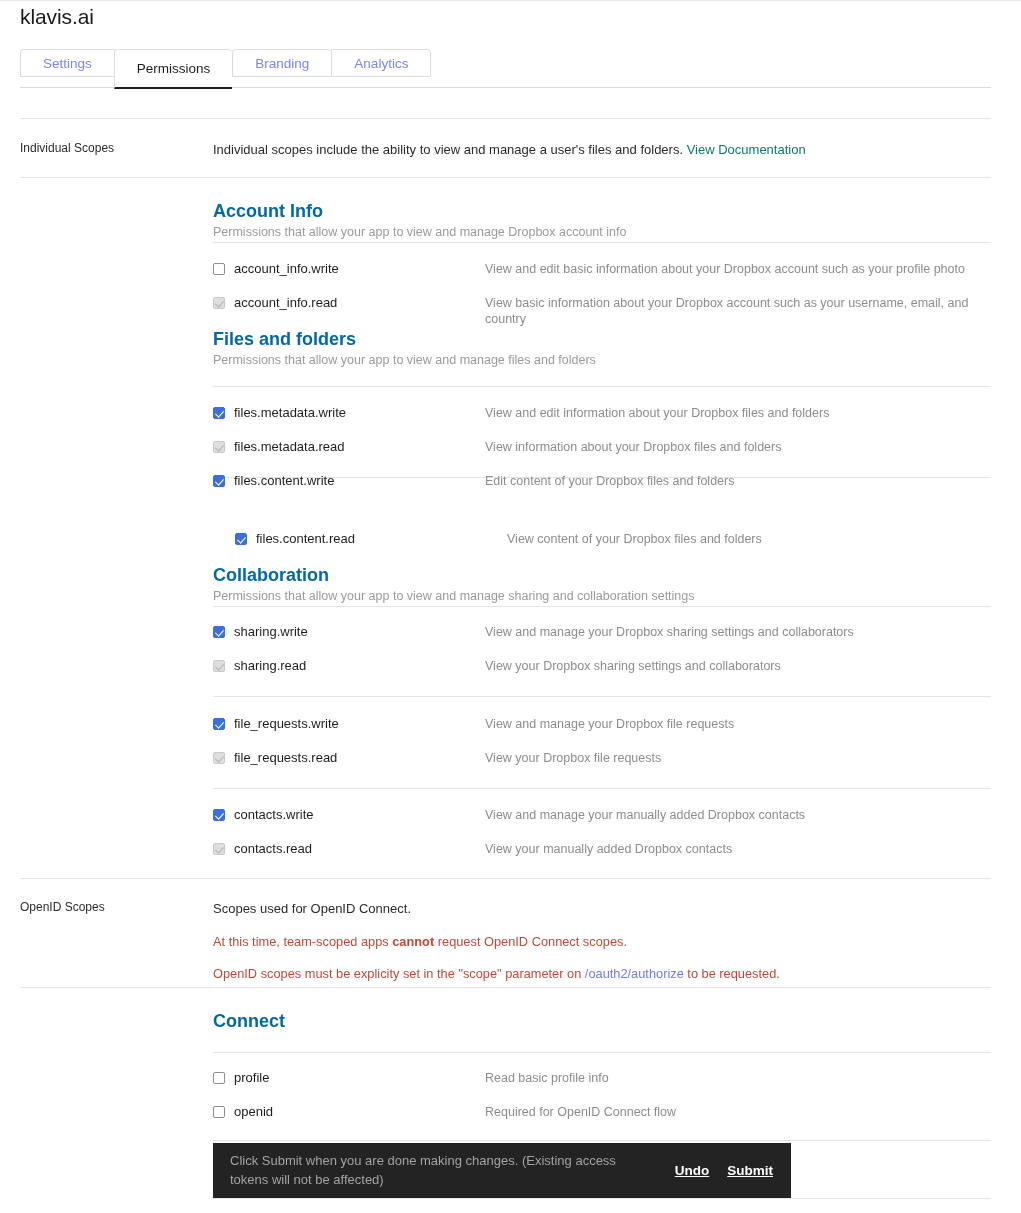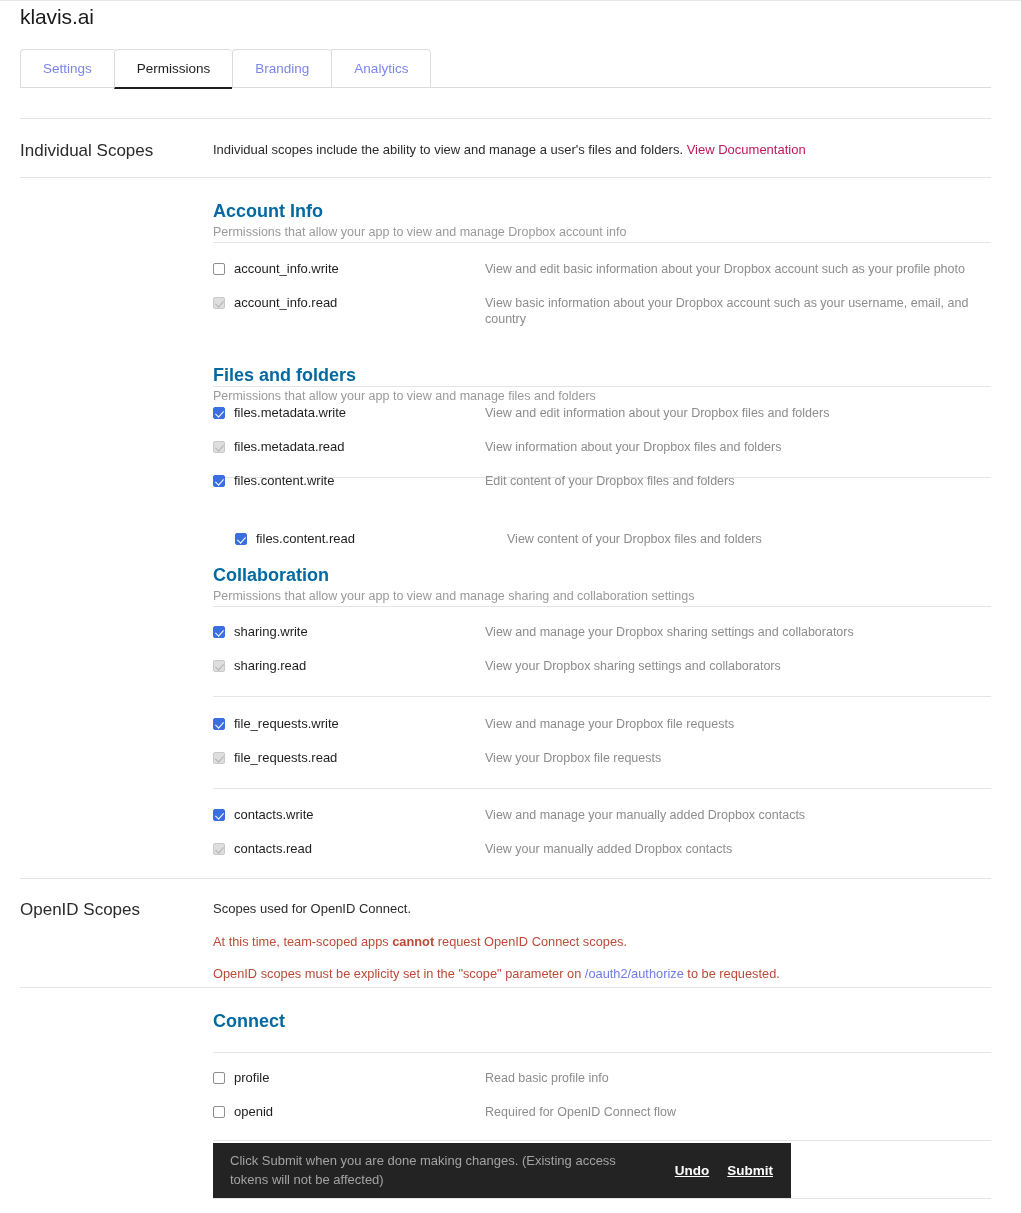--- a/index.html
+++ b/index.html
@@ -42,21 +42,21 @@
     position: absolute;
     left: 20px;
     top: 49px;
     width: 971px;
     height: 39px;
     display: flex;
     align-items: stretch;
     border-bottom: 1px solid #dcdcdc;
   }
   .tab {
-    height: 39px;
+    height: 28px;
     padding: 0 22px;
     display: flex;
     align-items: center;
     justify-content: center;
     font-size: 13.5px;
     color: #7b86e8;
     background: #ffffff;
     border: 1px solid #dcdcdc;
     border-bottom: 1px solid #dcdcdc;
     border-right: none;
@@ -79,21 +79,21 @@
   .section {
     position: absolute;
     left: 20px;
     width: 971px;
   }
   .section-label {
     position: absolute;
     left: 0;
     top: 0;
     width: 185px;
-    font-size: 17px;
+    font-size: 12px;
     color: #2b2b2b;
   }
   .section-body {
     margin-left: 193px;
   }
   .rule {
     position: absolute;
     left: 20px;
     width: 971px;
     height: 1px;
@@ -106,21 +106,21 @@
     height: 1px;
     background: #e4e4e4;
   }
 
   .intro-text {
     font-size: 13px;
     color: #2b2b2b;
     line-height: 1.45;
   }
   .link {
-    color: #be185d;
+    color: #0f766e;
     text-decoration: none;
     cursor: pointer;
   }
 
   
   .group-title {
     font-size: 18px;
     font-weight: bold;
     color: #0369a1;
   }
@@ -291,21 +291,21 @@
 </div>
 
 <div class="scope-row" style="top:295px;height:36px;">
   <div class="scope-left">
     <span class="cb checked disabled"></span>
     <span class="scope-name">account_info.read</span>
   </div>
   <div class="scope-desc">View basic information about your Dropbox account such as your username, email, and country</div>
 </div>
 
-<div class="section" style="top:365px;">
+<div class="section" style="top:329px;">
   <div class="section-body">
     <div class="group-title">Files and folders</div>
     <div class="group-sub">Permissions that allow your app to view and manage files and folders</div>
   </div>
 </div>
 <div class="rule-inner" style="top:386px;"></div>
 
 <div class="scope-row" style="top:405px;">
   <div class="scope-left">
     <span class="cb checked"></span>

